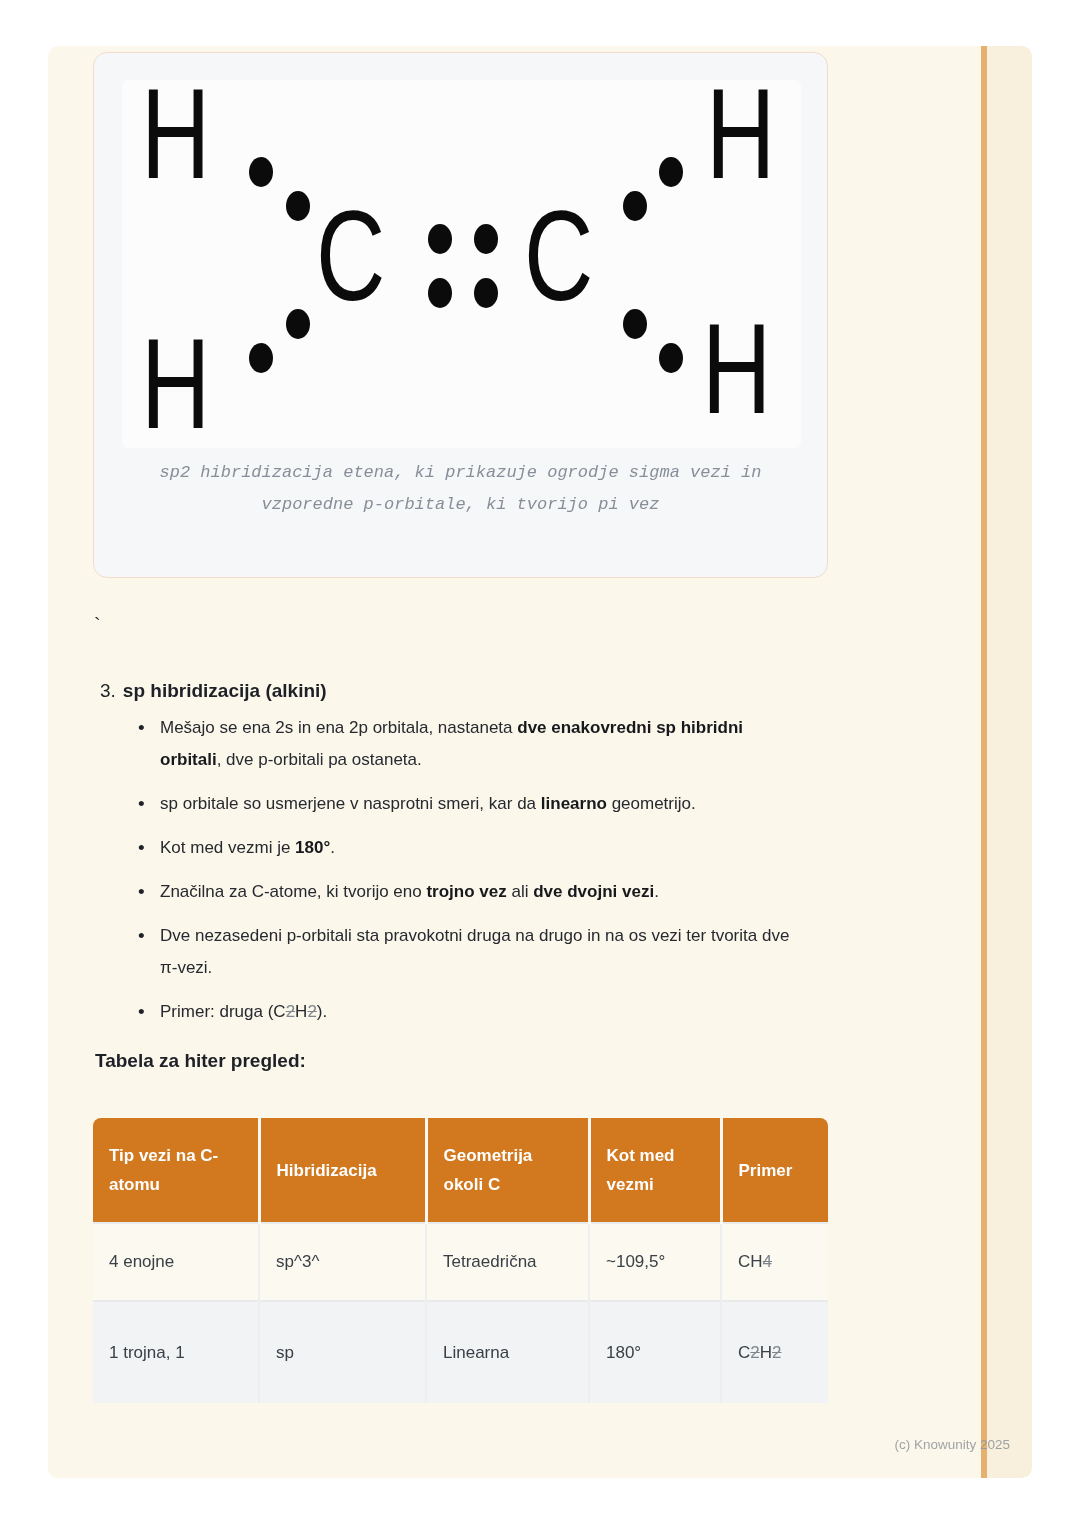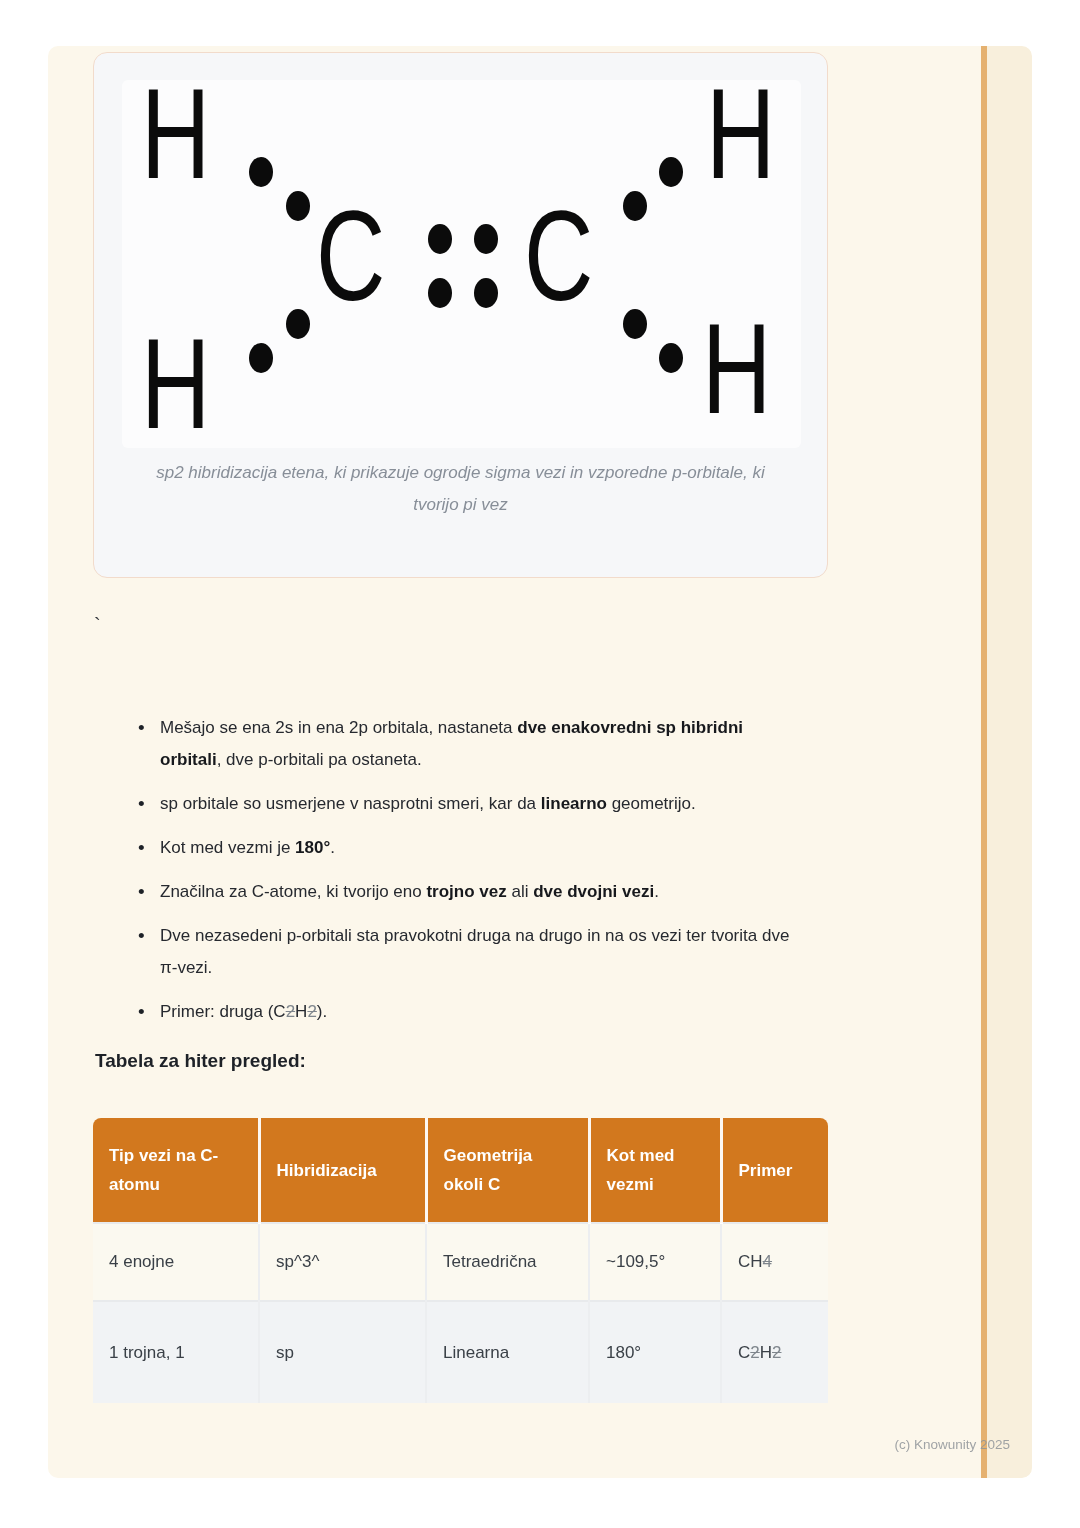--- a/index.html
+++ b/index.html
@@ -18,21 +18,21 @@
   .figure-card { position:absolute; left:45px; top:6px; width:735px; height:526px;
     background:#f6f7f9; border:1px solid #f2dbcb; border-radius:14px; }
   .figure-box { position:absolute; left:28px; top:27px; width:679px; height:368px;
     background:#fcfcfd; border-radius:6px; }
   .atom { position:absolute; color:#0b0b0b; font-size:128px; line-height:1;
     font-weight:400; transform:scaleX(0.75); transform-origin:left top; }
   .dot { position:absolute; width:24px; height:30px; background:#0b0b0b;
     border-radius:50%; }
   .figure-caption { position:absolute; left:50%; transform:translateX(-50%);
     top:404px; width:620px; text-align:center; font-style:italic;
-    font-size:17px; line-height:32px; color:#878e98; }
+    font-size:17px; line-height:32px; color:#878e98;font-family:Liberation Mono, monospace; }
 
   .stray { position:absolute; left:46px; top:568px; font-size:20px; color:#33373d; }
 
   .heading3 { position:absolute; left:52px; top:630px; font-size:19px;
     line-height:30px; color:#1d2127; }
   .heading3 .num { font-weight:400; margin-right:7px; }
   .heading3 b { font-weight:700; }
 
   .bullet-list { position:absolute; left:52px; top:666px; width:690px;
     list-style:none; }
@@ -96,20 +96,23 @@
         <div class="dot" style="left:537px; top:77px;"></div>
         <div class="dot" style="left:501px; top:111px;"></div>
         <div class="dot" style="left:537px; top:263px;"></div>
         <div class="dot" style="left:501px; top:229px;"></div>
       </div>
       <div class="figure-caption">sp2 hibridizacija etena, ki prikazuje ogrodje sigma vezi in vzporedne p-orbitale, ki tvorijo pi vez</div>
     </div>
 
     <div class="stray">`</div>
 
+    <div class="heading3">
+      <span class="num">3.</span><b>sp hibridizacija (alkini)</b>
+    </div>
 
     <ul class="bullet-list">
         <li><span>Mešajo se ena 2s in ena 2p orbitala, nastaneta </span><span class="bold">dve enakovredni sp hibridni orbitali</span><span>, dve p-orbitali pa ostaneta.</span></li>
         <li><span>sp orbitale so usmerjene v nasprotni smeri, kar da </span><span class="bold">linearno</span><span> geometrijo.</span></li>
         <li><span>Kot med vezmi je </span><span class="bold">180°</span><span>.</span></li>
         <li><span>Značilna za C-atome, ki tvorijo eno </span><span class="bold">trojno vez</span><span> ali </span><span class="bold">dve dvojni vezi</span><span>.</span></li>
         <li><span>Dve nezasedeni p-orbitali sta pravokotni druga na drugo in na os vezi ter tvorita dve π-vezi.</span></li>
         <li><span>Primer: druga (C</span><span class="strike">2</span><span>H</span><span class="strike">2</span><span>).</span></li>
       </ul>
 

